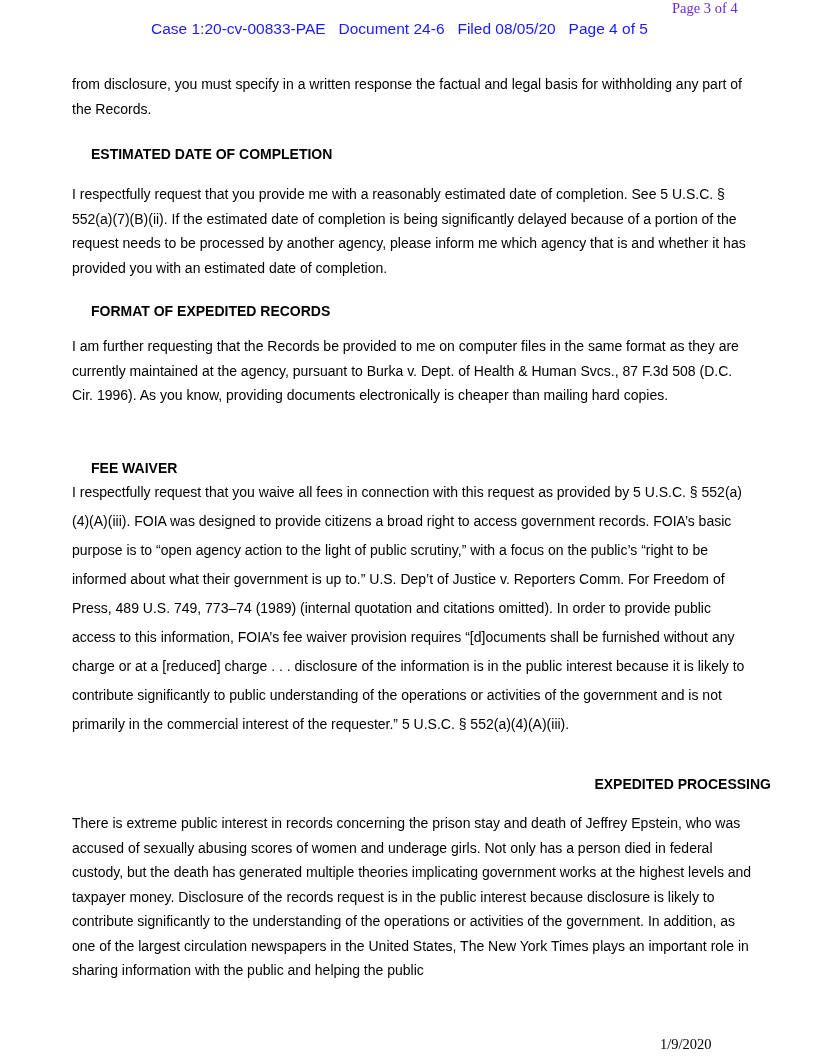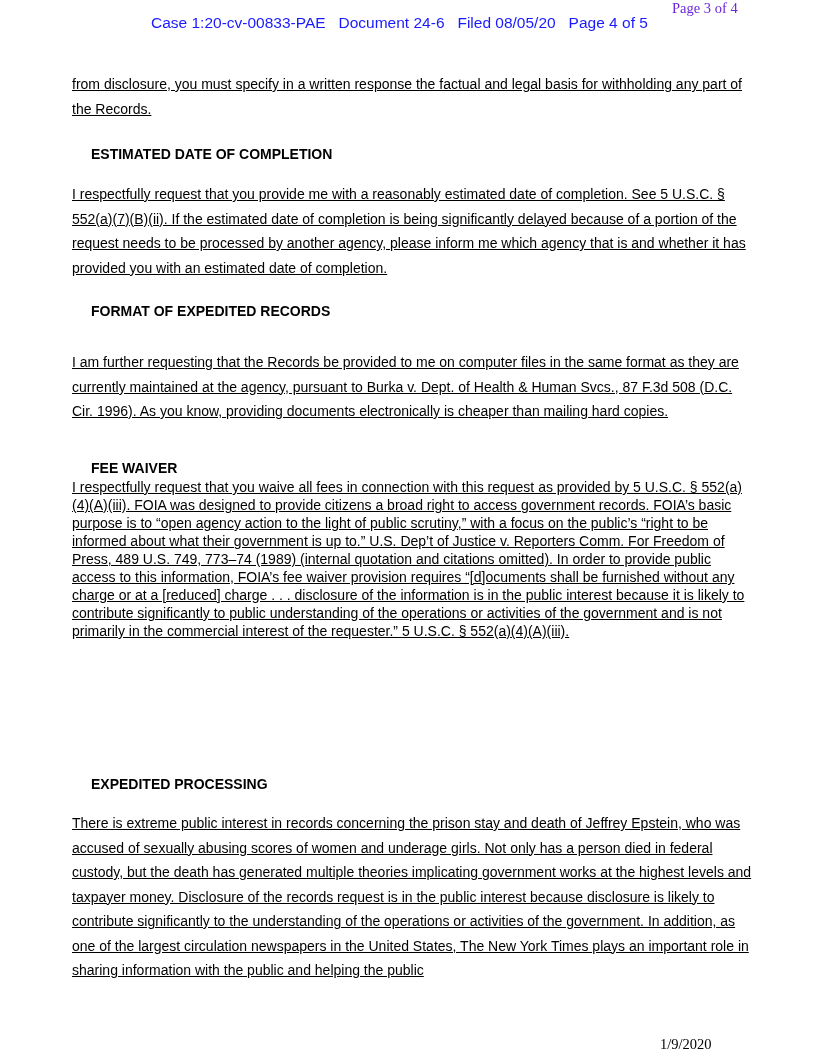--- a/index.html
+++ b/index.html
@@ -5,52 +5,52 @@
     html, body { margin: 0; padding: 0; background: #ffffff; }
     body {
       width: 816px; height: 1056px; position: relative; overflow: hidden;
       font-family: "Liberation Sans", sans-serif; color: #000;
     }
     .page-num {
       position: absolute; top: 0px; left: 672px;
       font-family: "Liberation Serif", serif; font-size: 14.5px; color: #6d28d9;
     }
     .case-header {
-      position: absolute; top: 14px; left: 151px;
+      position: absolute; top: 20px; left: 151px;
       font-family: "Liberation Sans", sans-serif; font-size: 15.5px; color: #1a1aff;
       white-space: pre;
     }
     .content {
       position: absolute; left: 72px; top: 0; width: 680px;
       font-size: 14px; line-height: 24.5px;
     }
     .block { position: absolute; left: 0; width: 680px; margin: 0; }
     .heading { font-weight: bold; font-size: 14px; margin-left: 19px; }
-    .p { font-size: 14px; line-height: 24.5px; text-decoration: underline; }
-    .p.wide { line-height: 18px; }
+    .p { font-size: 14px; line-height: 24.5px; }
+    .p.wide { line-height: 29px; }
     .footer-date {
       position: absolute; top: 1036px; left: 660px;
       font-family: "Liberation Serif", serif; font-size: 14.5px; color: #000;
     }
   </style>
 </head>
 <body>
 
 <div class="page-num">Page 3 of 4</div>
 <div class="case-header">Case 1:20-cv-00833-PAE   Document 24-6   Filed 08/05/20   Page 4 of 5</div>
 
 <div class="content">
   <p class="block p" style="top:72px;">from disclosure, you must specify in a written response the factual and legal basis for withholding any part of the Records.</p>
 
   <div class="block heading" style="top:142px;">ESTIMATED DATE OF COMPLETION</div>
   <p class="block p" style="top:182px;">I respectfully request that you provide me with a reasonably estimated date of completion. See 5 U.S.C. § 552(a)(7)(B)(ii). If the estimated date of completion is being significantly delayed because of a portion of the request needs to be processed by another agency, please inform me which agency that is and whether it has provided you with an estimated date of completion.</p>
 
   <div class="block heading" style="top:299px;">FORMAT OF EXPEDITED RECORDS</div>
-  <p class="block p" style="top:350px;">I am further requesting that the Records be provided to me on computer files in the same format as they are currently maintained at the agency, pursuant to Burka v. Dept. of Health &amp; Human Svcs., 87 F.3d 508 (D.C. Cir. 1996). As you know, providing documents electronically is cheaper than mailing hard copies.</p>
+  <p class="block p" style="top:334px;">I am further requesting that the Records be provided to me on computer files in the same format as they are currently maintained at the agency, pursuant to Burka v. Dept. of Health &amp; Human Svcs., 87 F.3d 508 (D.C. Cir. 1996). As you know, providing documents electronically is cheaper than mailing hard copies.</p>
 
   <div class="block heading" style="top:456px;">FEE WAIVER</div>
   <p class="block p wide" style="top:478px;">I respectfully request that you waive all fees in connection with this request as provided by 5 U.S.C. § 552(a)(4)(A)(iii). FOIA was designed to provide citizens a broad right to access government records. FOIA’s basic purpose is to “open agency action to the light of public scrutiny,” with a focus on the public’s “right to be informed about what their government is up to.” U.S. Dep’t of Justice v. Reporters Comm. For Freedom of Press, 489 U.S. 749, 773–74 (1989) (internal quotation and citations omitted). In order to provide public access to this information, FOIA’s fee waiver provision requires “[d]ocuments shall be furnished without any charge or at a [reduced] charge . . . disclosure of the information is in the public interest because it is likely to contribute significantly to public understanding of the operations or activities of the government and is not primarily in the commercial interest of the requester.” 5 U.S.C. § 552(a)(4)(A)(iii).</p>
 
-  <div class="block heading" style="top:772px;">EXPEDITED PROCESSING</div>
+  <div class="block heading" style="top:772px;text-align:right;">EXPEDITED PROCESSING</div>
   <p class="block p" style="top:811px;">There is extreme public interest in records concerning the prison stay and death of Jeffrey Epstein, who was accused of sexually abusing scores of women and underage girls. Not only has a person died in federal custody, but the death has generated multiple theories implicating government works at the highest levels and taxpayer money. Disclosure of the records request is in the public interest because disclosure is likely to contribute significantly to the understanding of the operations or activities of the government. In addition, as one of the largest circulation newspapers in the United States, The New York Times plays an important role in sharing information with the public and helping the public</p>
 </div>
 
 <div class="footer-date">1/9/2020</div>
 
 </body></html>

